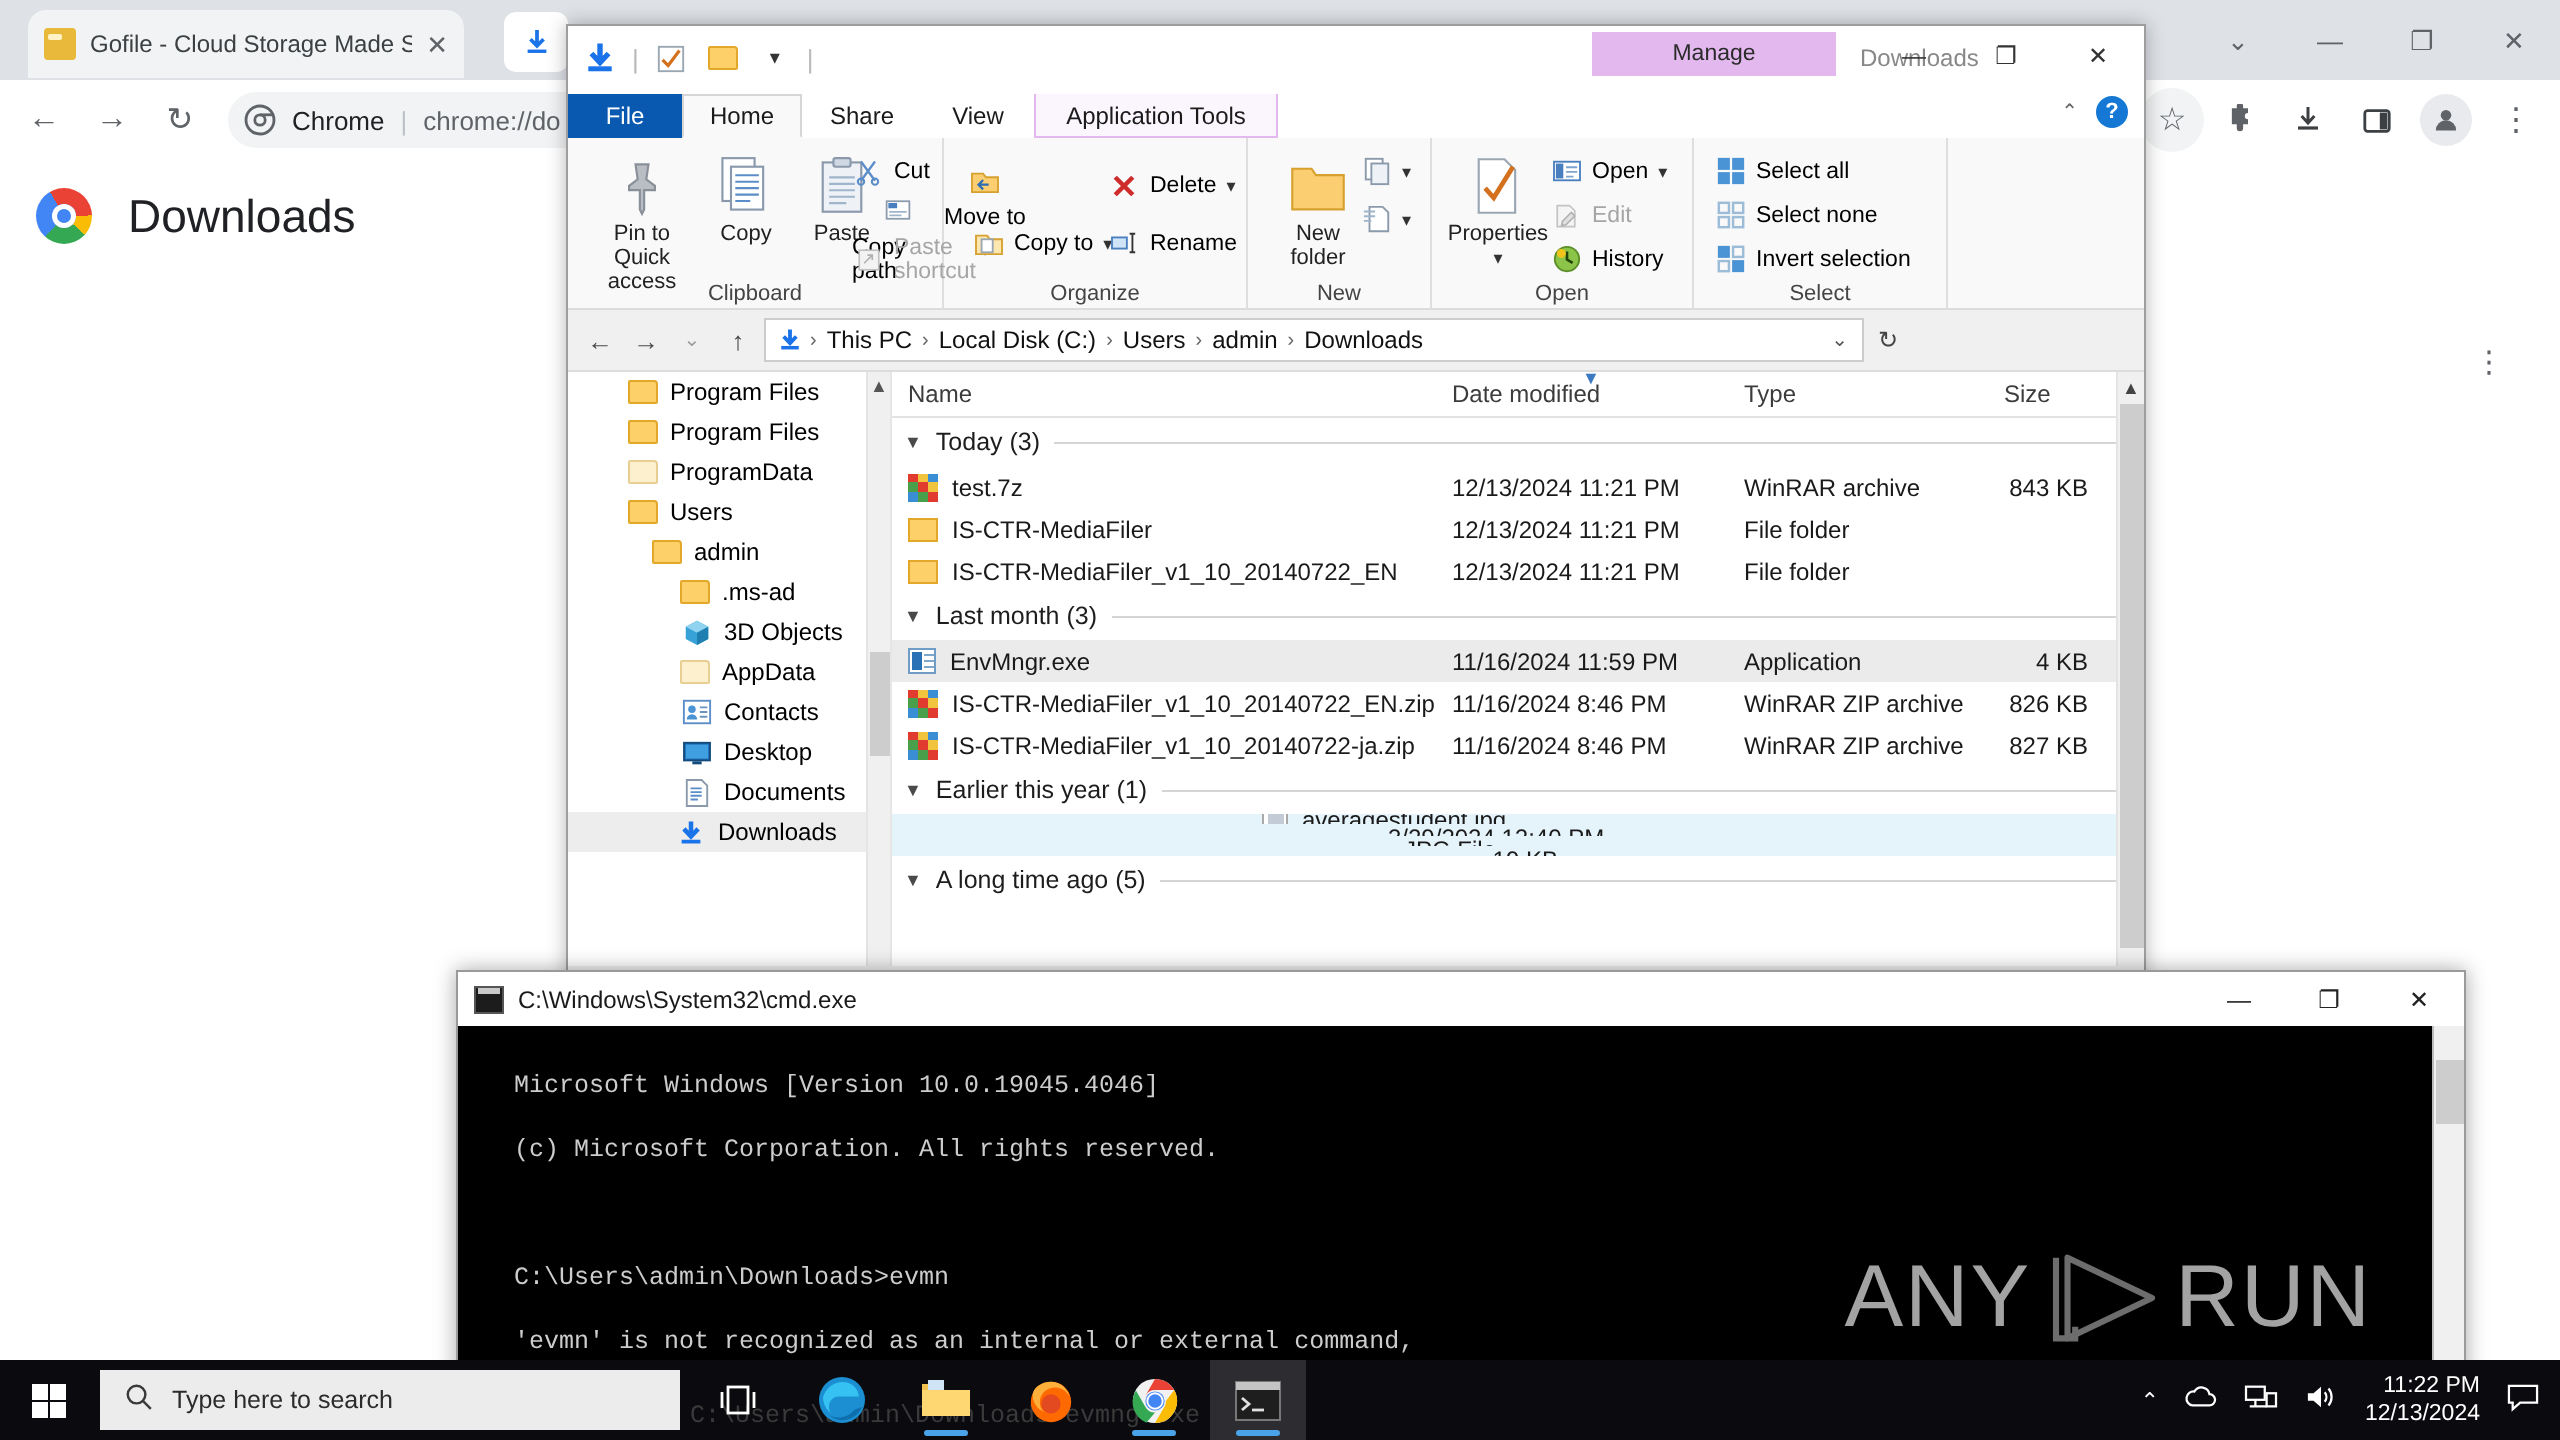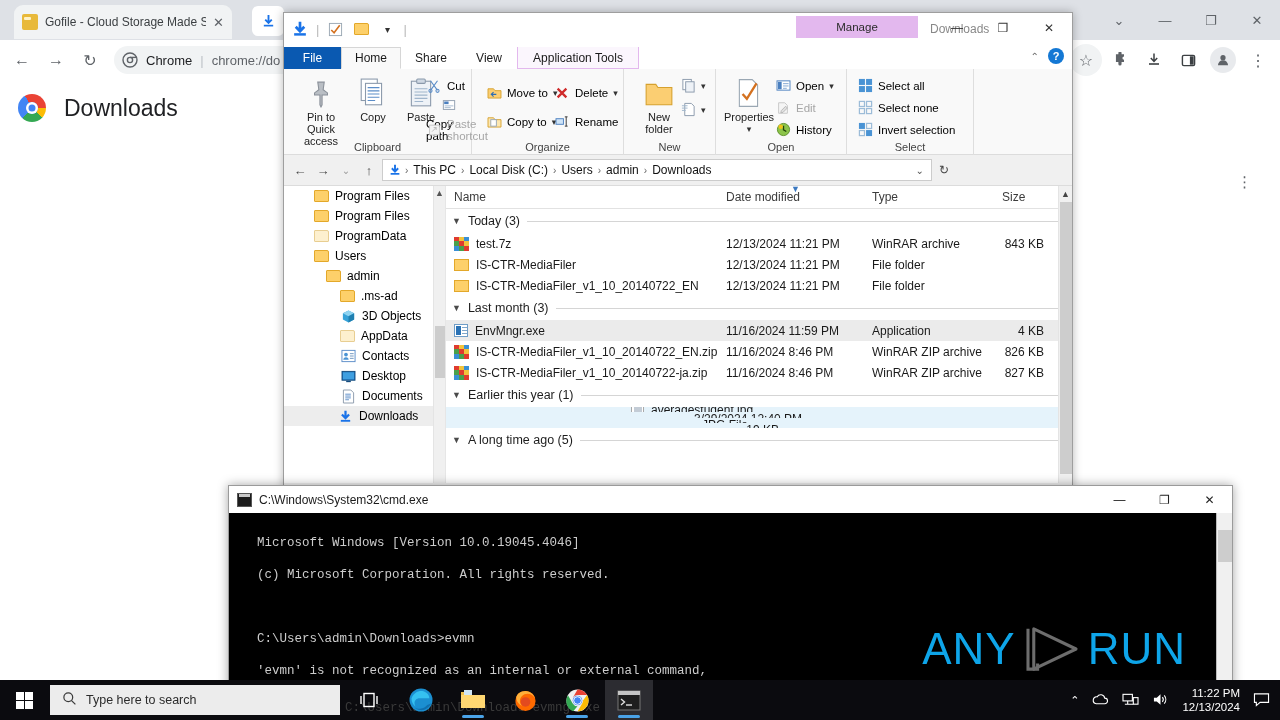--- a/index.html
+++ b/index.html
@@ -200,21 +200,21 @@
                           font-size:12px; color:#222; }
   .cmd-body { position:relative; height:184px; background:#000; padding:6px 0 0 28px;
               font-family:"Liberation Mono","DejaVu Sans Mono",monospace; font-size:12.5px;
               color:#ccc; line-height:16px; white-space:pre; overflow:hidden; }
   .cmd-scroll { position:absolute; right:0; top:0; width:16px; height:100%; background:#f0f0f0; border-left:1px solid #bbb;}
   .cmd-scroll .up { height:16px; display:flex; align-items:center; justify-content:center; font-size:9px; color:#444;}
   .cmd-scroll .thumb { position:absolute; left:1px; top:17px; width:14px; height:32px; background:#cdcdcd;}
 
   .anyrun {
     position:absolute; right:46px; bottom:22px; display:flex; align-items:center; gap:6px;
-    color:#0ea5e9; font-size:44px; letter-spacing:1px; font-weight:400;
+    color:#a3a3a3; font-size:44px; letter-spacing:1px; font-weight:400;
     font-family:"Liberation Sans",sans-serif; pointer-events:none;
   }
   .anyrun .play { width:60px; height:48px; }
 
   
   .taskbar { position:absolute; left:0; bottom:0; width:1280px; height:40px; background:#0b0b0f; }
   .tb-start { position:absolute; left:0; top:0; width:48px; height:40px; display:flex;
               align-items:center; justify-content:center; }
   .win-logo { width:17px; height:17px; display:grid; grid-template-columns:8px 8px; grid-template-rows:8px 8px; gap:1px; }
   .win-logo i { background:#fff; display:block; }
@@ -417,21 +417,21 @@
                 <rect x="2" y="2" width="12" height="12" fill="#f3f3f3" stroke="#c0c0c0"></rect>
                 <path d="M5 10 L10 5 M7 5h3v3" stroke="#b0b0b0" fill="none"></path>
               </svg>
           </span>
           <span>Paste shortcut</span>
         </div>
         <div class="rb-label">Clipboard</div>
       </div>
 
       <div class="rb-group" style="left:188px; width:152px;">
-        <div class="rb-small" style="left:14px; top:13px;">
+        <div class="rb-small" style="left:0; top:13px;flex-direction:column;">
           <span class="ico">
             <svg width="15" height="13" viewBox="0 0 16 14">
                 <path d="M1 3h6l1.5 2H15v8H1z" fill="#fbce72" stroke="#d6a12e"></path>
                 <path d="M10 9h-5 M7 6.5 L4.5 9 L7 11.5" stroke="#2c6db5" stroke-width="1.2" fill="none"></path>
               </svg>
           </span>
           <span>Move to</span>
           <span style="font-size:9px;color:#333;">▾</span>
         </div>
         <div class="rb-small" style="left:14px; top:42px;">

